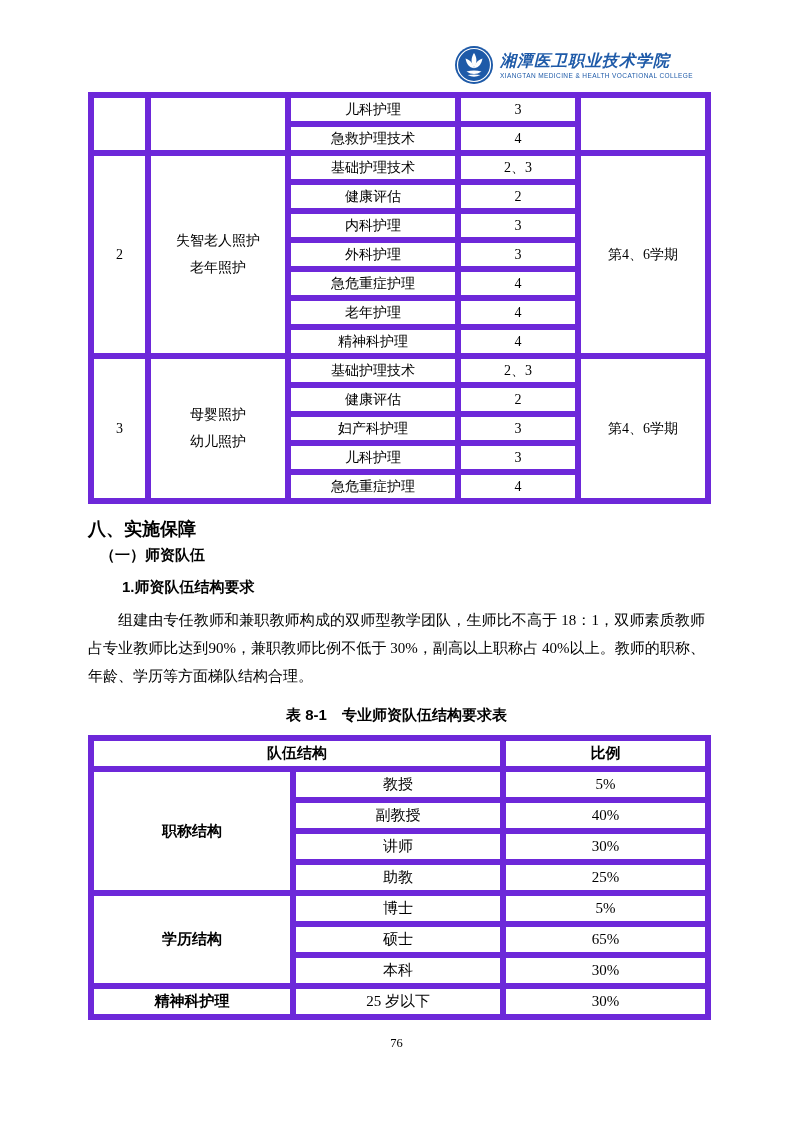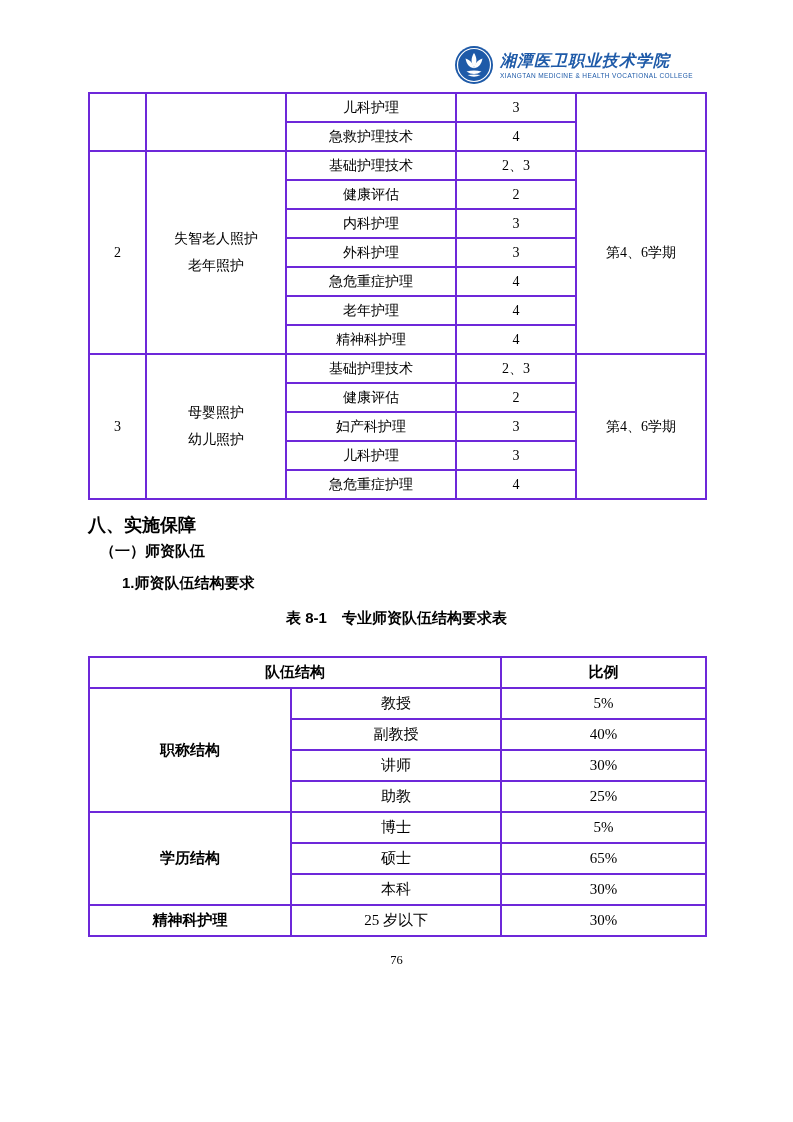--- a/index.html
+++ b/index.html
@@ -31,21 +31,21 @@
   .logo-en {
     color: #1e5aa8; font-size: 6.5px; letter-spacing: 0.4px;
     font-family: "Liberation Sans", sans-serif; margin-top: 2px;
   }
 
   .content { padding: 0 88px; }
 
   
   table { border-collapse: collapse; width: 617px; table-layout: fixed; }
   td, th {
-    border: 2px solid #6d28d9;
+    border: 6px solid #6d28d9;
     text-align: center; vertical-align: middle;
     font-weight: normal;
     padding: 0 2px;
   }
   .t1 td { height: 29px; font-size: 14px; }
   .t2 td, .t2 th { height: 31px; font-size: 15px; }
   .pre { white-space: pre-line; line-height: 1.9; }
 
   
   .h-main {
@@ -65,21 +65,21 @@
   }
   .para {
     margin-top: 10px;
     font-size: 15px; line-height: 1.85;
     text-indent: 2em; text-align: justify;
   }
   .caption {
     font-family: "Liberation Sans", "DejaVu Sans", sans-serif;
     font-weight: bold; font-size: 15px;
     text-align: center; width: 617px;
-    margin: 16px 0 28px 0;
+    margin: 16px 0 10px 0;
   }
   .t2 .group, .t2 th {
     font-family: Liberation Mono, monospace;
     font-weight: bold;
   }
   .page-number {
     text-align: center; width: 617px;
     font-size: 12.5px; margin-top: 16px;
   }
 </style>
@@ -187,20 +187,21 @@
         <tr>
           <td>急危重症护理</td>
           <td>4</td>
         </tr>
       </tbody>
     </table>
 
     <div class="h-main">八、实施保障</div>
     <div class="h-sub">（一）师资队伍</div>
     <div class="h-sub2">1.师资队伍结构要求</div>
+    <div class="para">组建由专任教师和兼职教师构成的双师型教学团队，生师比不高于 18：1，双师素质教师占专业教师比达到90%，兼职教师比例不低于 30%，副高以上职称占 40%以上。教师的职称、年龄、学历等方面梯队结构合理。</div>
 
     <div class="caption">表 8-1　专业师资队伍结构要求表</div>
 
     <table class="t2">
       <colgroup>
         <col style="width:202px">
           <col style="width:210px">
           <col style="width:205px">
       </colgroup>
       <tbody>

